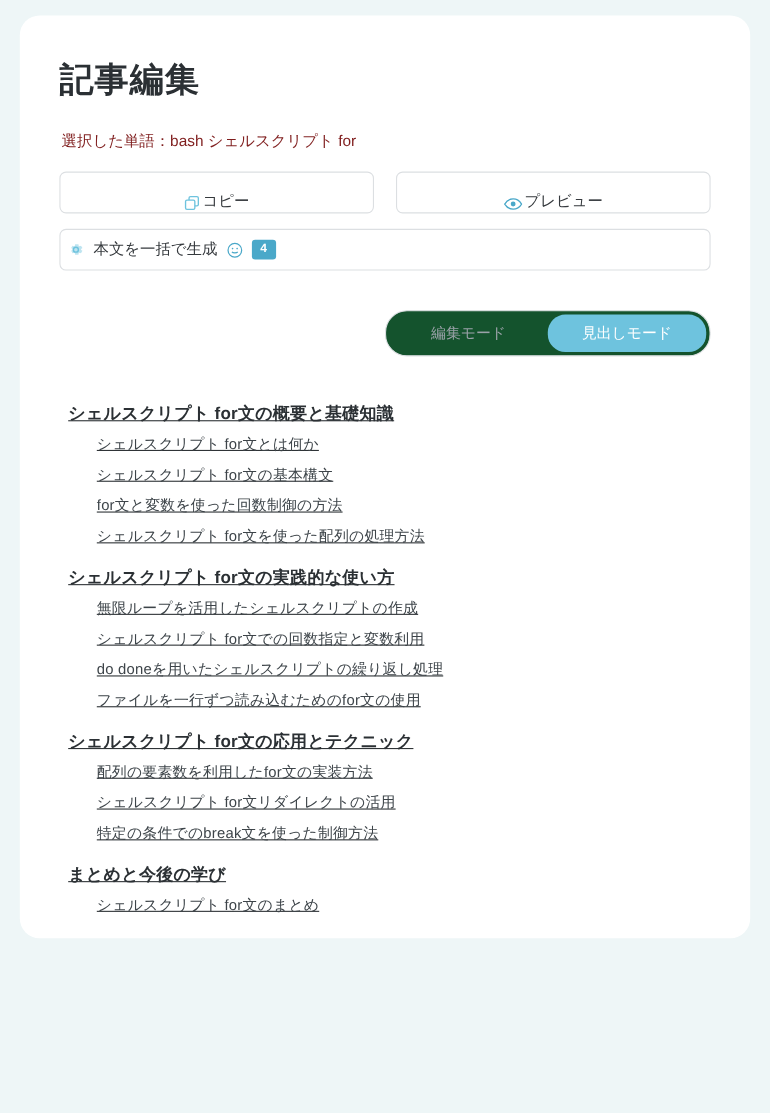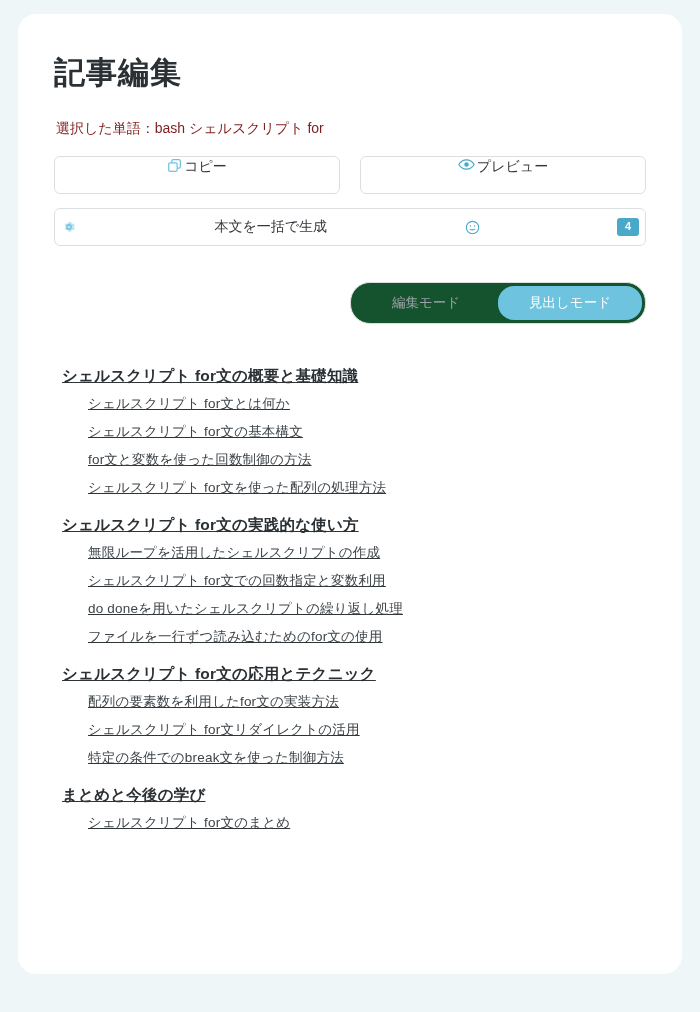--- a/index.html
+++ b/index.html
@@ -12,21 +12,21 @@
     background: #eef6f7;
     font-family: "Liberation Sans", sans-serif;
     color: #2f3437;
     overflow: hidden;
   }
   .page-card {
     position: absolute;
     left: 18px;
     top: 14px;
     width: 664px;
-    height: 960px;
+    height: 839px;
     background: #ffffff;
     border-radius: 18px;
     box-sizing: border-box;
     padding: 38px 36px 24px 36px;
     overflow: hidden;
   }
   .page-title {
     font-size: 31px;
     font-weight: bold;
     letter-spacing: 1px;
@@ -50,37 +50,37 @@
     gap: 20px;
     margin-bottom: 14px;
   }
   .btn {
     flex: 1;
     height: 38px;
     border: 1px solid #dcdfe2;
     border-radius: 6px;
     background: #ffffff;
     display: flex;
-    align-items: flex-start;
+    align-items: flex-end;
     justify-content: center;
     gap: 2px;
     font-size: 14px;
     color: #35393d;
     cursor: pointer;
     box-sizing: border-box;
   }
   .btn-full {
     width: 100%;
     height: 38px;
     border: 1px solid #dcdfe2;
     border-radius: 6px;
     background: #ffffff;
     display: flex;
     align-items: center;
-    justify-content: space-between;
+    justify-content: flex-start;
     gap: 8px;
     font-size: 14px;
     color: #35393d;
     cursor: pointer;
     box-sizing: border-box;
     margin-bottom: 36px;
   }
   .icon {
     display: inline-flex;
     align-items: center;

